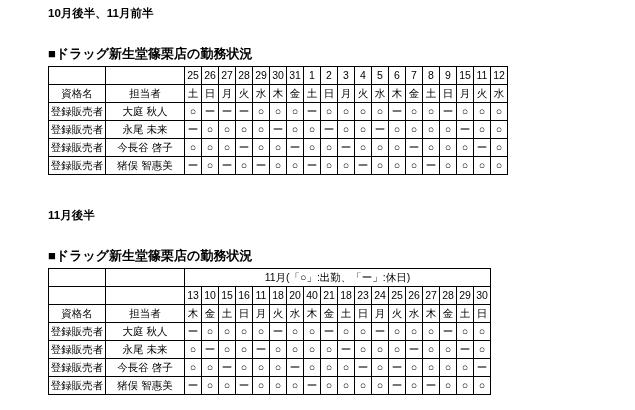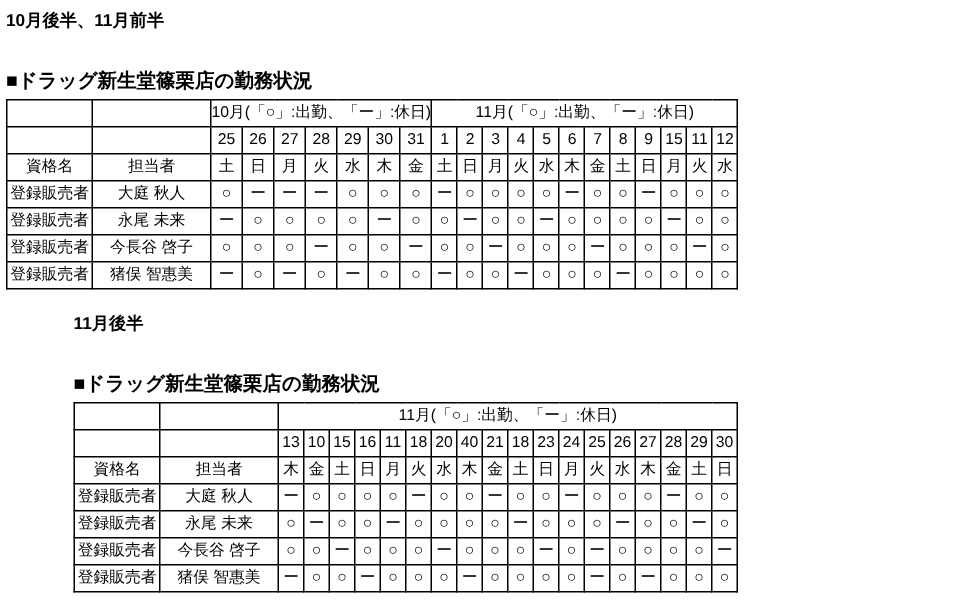--- a/index.html
+++ b/index.html
@@ -15,21 +15,21 @@
   .section-label{
     font-size:11.5px;
     font-weight:bold;
     padding-left:4px;
   }
   .table-title{
     font-size:13px;
     font-weight:bold;
     margin:0 0 3px 4px;
   }
-  .block{position:absolute;left:0;}
+  .block{position:absolute;left:0;padding-left:44px;}
   table.sched{
     border-collapse:collapse;
     table-layout:fixed;
     border:1.6px solid #000;
     margin-left:4px;
   }
   table.sched td{
     border:1px solid #000;
     text-align:center;
     vertical-align:middle;
@@ -52,26 +52,20 @@
 </head>
 <body>
 
 <div class="page">
 
   <div class="block" style="top:6px;">
     <div class="section-label">10月後半、11月前半</div>
     <div class="table-title" style="margin-top:24px;">■ドラッグ新生堂篠栗店の勤務状況</div>
     <table class="sched">
       <tbody>
-        <tr>
-          <td class="c-qual"></td>
-          <td class="c-name thick-right"></td>
-          <td class="month-head thick-right" colspan="7">10月(「○」:出勤、「ー」:休日)</td>
-          <td class="month-head" colspan="12">11月(「○」:出勤、「ー」:休日)</td>
-        </tr>
         <tr>
           <td class="c-qual"></td>
           <td class="c-name thick-right"></td>
           <td class="c-day hdr">25</td>
           <td class="c-day hdr">26</td>
           <td class="c-day hdr">27</td>
           <td class="c-day hdr">28</td>
           <td class="c-day hdr">29</td>
           <td class="c-day hdr">30</td>
           <td class="c-day hdr thick-right">31</td>
@@ -201,21 +195,21 @@
           <td class="c-day mark">ー</td>
           <td class="c-day mark">○</td>
           <td class="c-day mark">○</td>
           <td class="c-day mark">○</td>
           <td class="c-day mark">○</td>
         </tr>
       </tbody>
     </table>
   </div>
 
-  <div class="block" style="top:208px;margin-left:45px;">
+  <div class="block" style="top:208px;">
     <div class="section-label">11月後半</div>
     <div class="table-title" style="margin-top:24px;">■ドラッグ新生堂篠栗店の勤務状況</div>
     <table class="sched">
       <tbody>
         <tr>
           <td class="c-qual"></td>
           <td class="c-name thick-right"></td>
           <td class="month-head" colspan="18">11月(「○」:出勤、「ー」:休日)</td>
         </tr>
         <tr>

